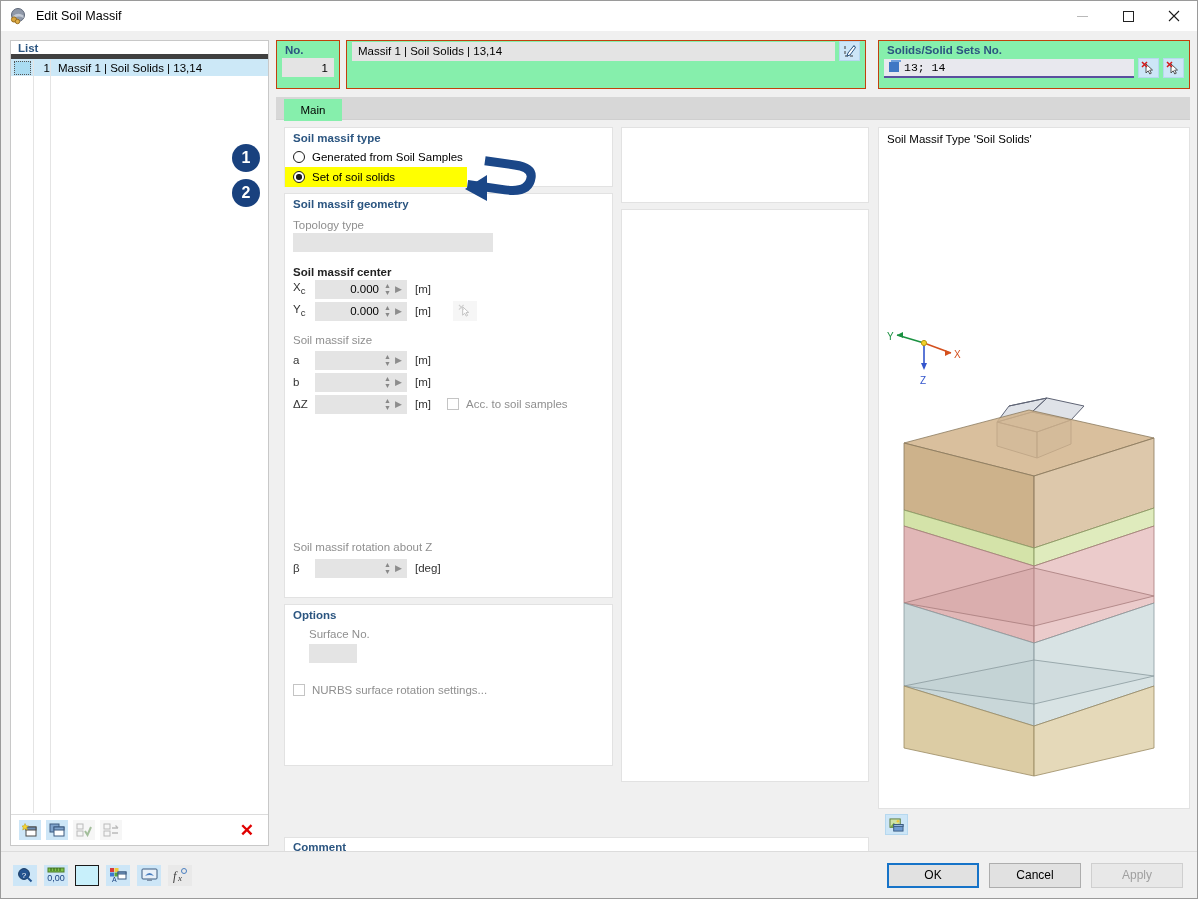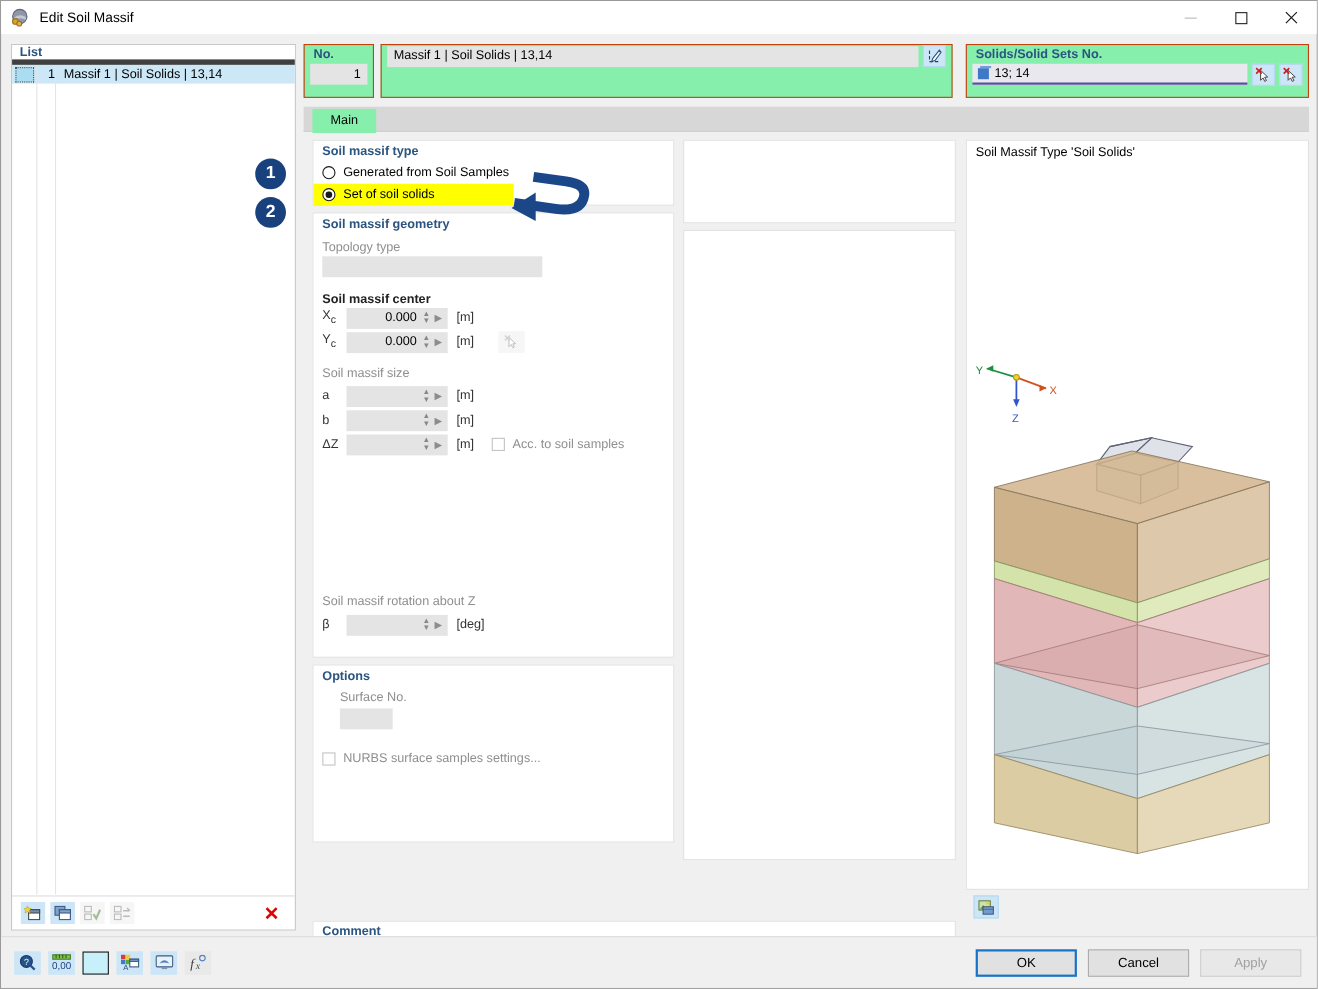--- a/index.html
+++ b/index.html
@@ -89,21 +89,21 @@
   .no-panel .ro-input { margin: 0 5px; justify-content: flex-end; }
   .name-panel { left: 345px; top: 39px; width: 520px; height: 49px; }
   .name-panel .ro-input { margin: 0 5px; }
   .name-row { display:flex; align-items:center; padding: 0 5px; gap: 4px;}
   .name-row .ro-input { flex: 1; margin:0; }
   .icon-btn {
     width: 21px; height: 20px; background: #cde6f7; border: 1px solid #b6d8ef;
     display:flex; align-items:center; justify-content:center; flex:none;
   }
   .solids-panel { left: 877px; top: 39px; width: 312px; height: 49px; }
-  .solids-row { display:flex; padding: 0 5px; gap: 4px; }
+  .solids-row { display:flex; align-items:center; padding: 0 5px; gap: 4px; font-family: Liberation Mono, monospace; }
   .solids-input {
     flex:1; height: 19px; background:#e8e8ee; border-bottom: 2px solid #5a4f9e;
     display:flex; align-items:center; padding-left: 5px; font-size: 11.5px; gap: 5px;
   }
   .cube-glyph { width: 10px; height: 10px; background: #3f78c4; position: relative; flex:none;}
   .cube-glyph:after{ content:""; position:absolute; left:2px; top:-2px; width:10px;height:2px;background:#6fa0dc;}
 
   
   .tabstrip {
     position: absolute; left: 275px; top: 96px; width: 914px; height: 23px;
@@ -446,21 +446,21 @@
         <span class="unit">[deg]</span>
       </div>
     </div>
 
     <div class="group" style="height:162px; margin-top:6px;">
       <div class="group-title">Options</div>
       <div class="sub-title dimtxt" style="padding-left:24px; padding-top:4px;">Surface No.</div>
       <div style="height:19px;width:48px;background:#e4e4e4;margin:4px 0 0 24px;"></div>
       <div class="fldline" style="padding-left:8px; margin-top:16px;">
         <span class="chk dim"></span>
-        <span class="dimtxt">NURBS surface samples settings...</span>
+        <span class="dimtxt">NURBS surface rotation settings...</span>
       </div>
     </div>
   </div>
 
   <div class="col-mid">
     <div class="blank-panel" style="height:76px;"></div>
     <div class="blank-panel" style="height:573px; margin-top:6px;"></div>
   </div>
 
   <div class="col-right">

